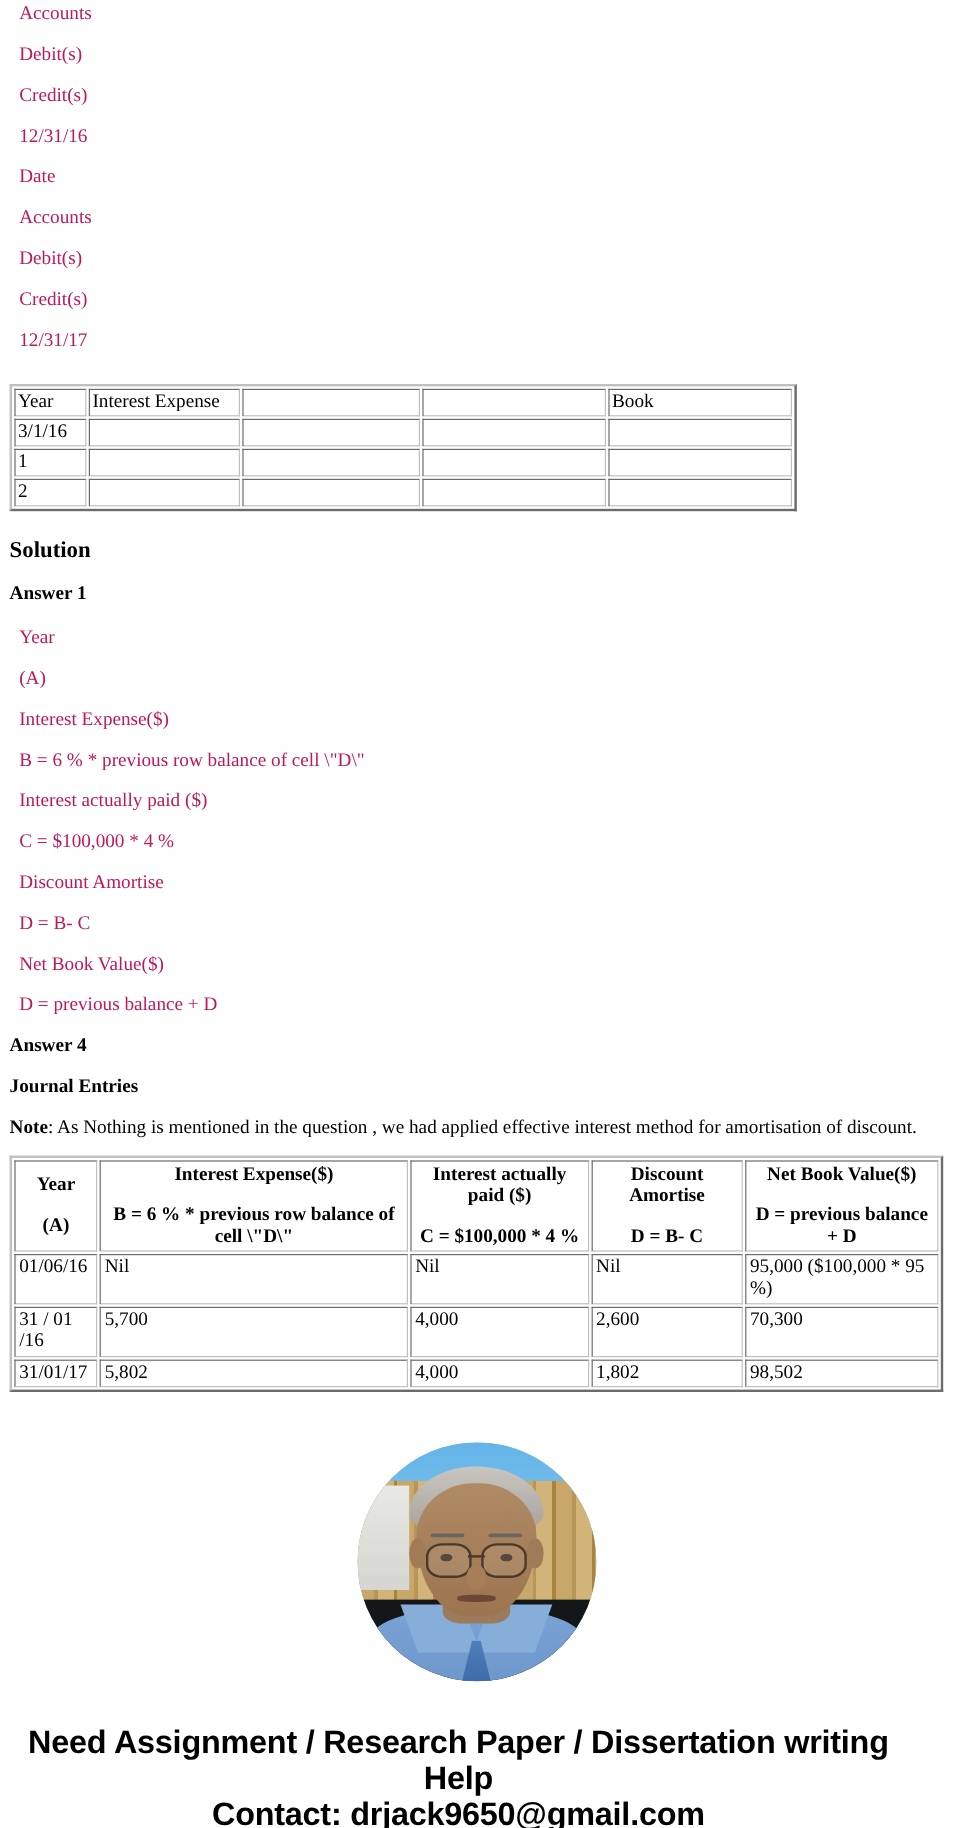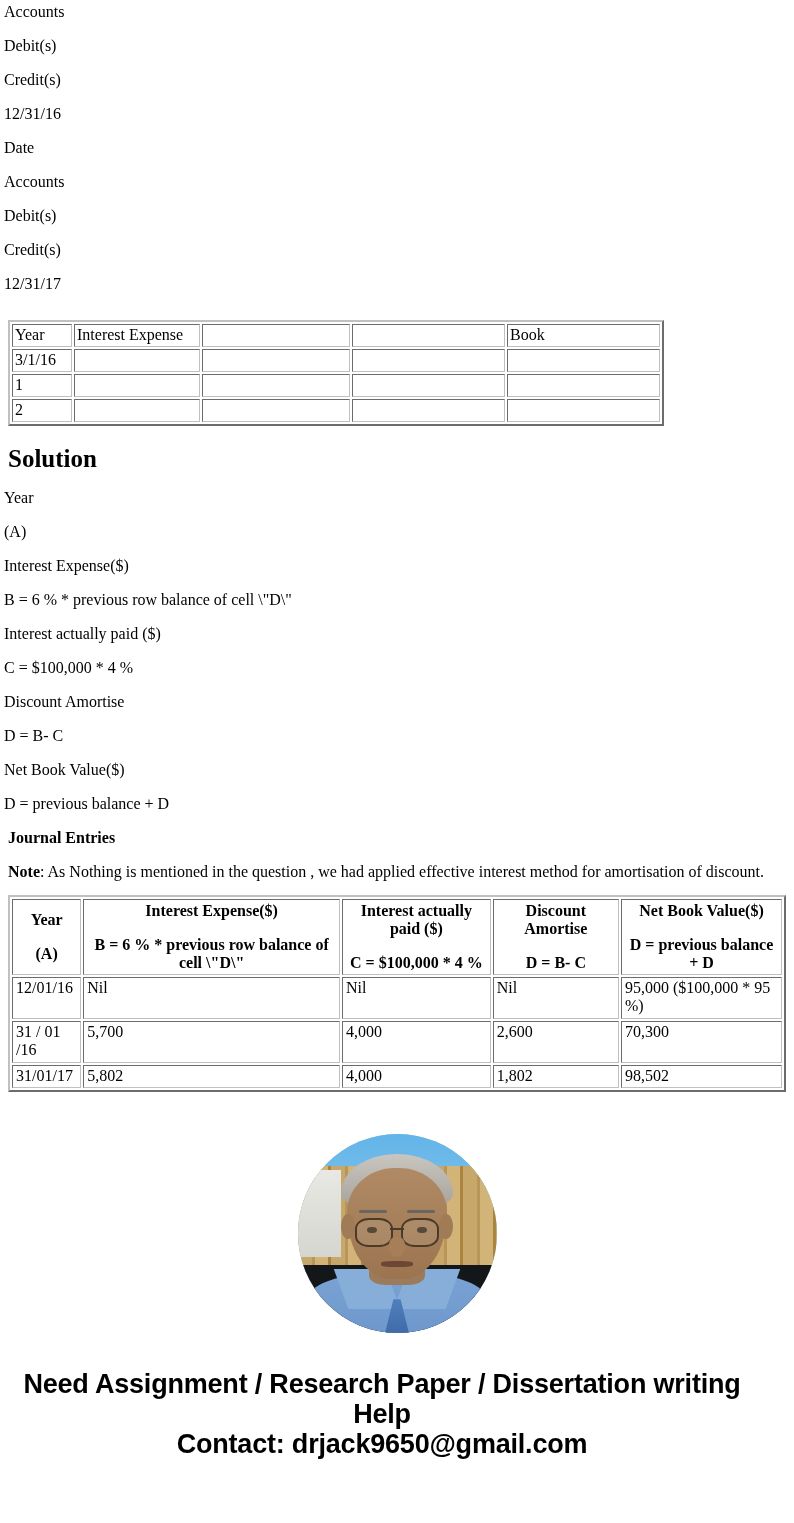--- a/index.html
+++ b/index.html
@@ -21,29 +21,29 @@
     width: 794px;
     box-sizing: border-box;
   }
 
   
   .p-line {
     font-family: "Liberation Serif", "DejaVu Serif", serif;
     font-size: 16px;
     line-height: 18px;
     margin: 0 0 16px 0;
-    padding: 0 4px;
-    color: #000000;
+    padding: 0 16px;
+    color: #be185d;
   }
   .p-line:first-child { padding-top: 3px; }
 
   
   h2.sect-title {
     font-family: "Liberation Serif", "DejaVu Serif", serif;
-    font-size: 25px;
+    font-size: 19px;
     font-weight: bold;
     line-height: 22px;
     margin: 0 0 16px 0;
     padding: 0 8px;
   }
   .sub-head {
     font-family: "Liberation Serif", "DejaVu Serif", serif;
     font-size: 16px;
     font-weight: bold;
     line-height: 18px;
@@ -288,33 +288,35 @@
         <td></td>
         <td></td>
         <td></td>
         <td></td>
       </tr>
     </tbody>
   </table>
 
   <h2 class="sect-title">Solution</h2>
 
+  <p class="sub-head">Answer 1</p>
   <div>
     <p class="p-line">Year</p>
     <p class="p-line">(A)</p>
     <p class="p-line">Interest Expense($)</p>
     <p class="p-line">B = 6 % * previous row balance of cell \"D\"</p>
     <p class="p-line">Interest actually paid ($)</p>
     <p class="p-line">C = $100,000 * 4 %</p>
     <p class="p-line">Discount Amortise</p>
     <p class="p-line">D = B- C</p>
     <p class="p-line">Net Book Value($)</p>
     <p class="p-line">D = previous balance + D</p>
   </div>
 
+  <p class="sub-head">Answer 4</p>
   <p class="sub-head">Journal Entries</p>
 
   <p class="note-line"><b>Note</b><span>: As Nothing is mentioned in the question , we had applied effective interest method for amortisation of discount.</span></p>
 
   <table class="legacy tbl-schedule">
     <colgroup>
       <col class="s1">
         <col class="s2">
         <col class="s3">
         <col class="s4">
@@ -344,21 +346,21 @@
         </th>
         <th>
           <span class="hline">Net Book Value($)</span>
           <span class="hgap"></span>
           <span class="hline">D = previous balance + D</span>
         </th>
       </tr>
     </thead>
     <tbody>
       <tr class="row-tall">
-        <td>12/01/16</td>
+        <td>01/06/16</td>
         <td>Nil</td>
         <td>Nil</td>
         <td>Nil</td>
         <td>95,000 ($100,000 * 95 %)</td>
       </tr>
       <tr class="row-tall">
         <td>31 / 01 /16</td>
         <td>5,700</td>
         <td>4,000</td>
         <td>2,600</td>

